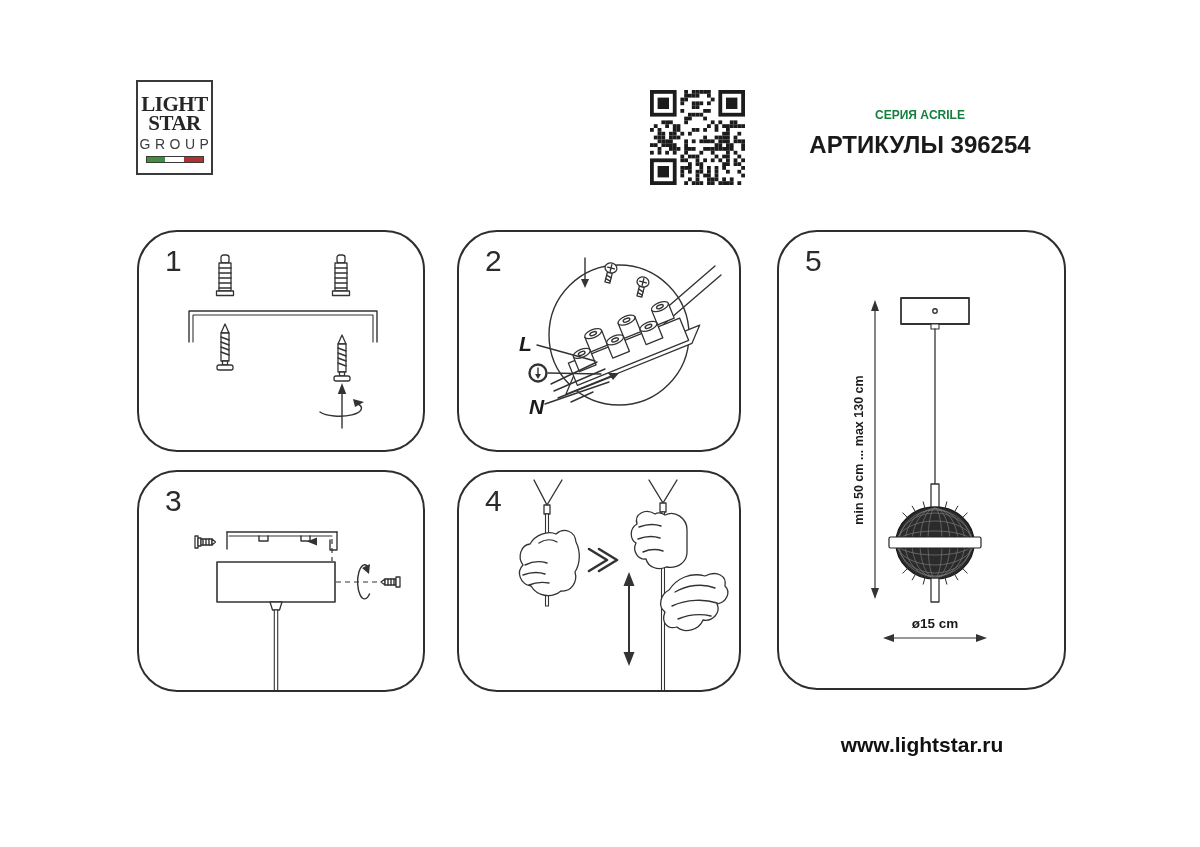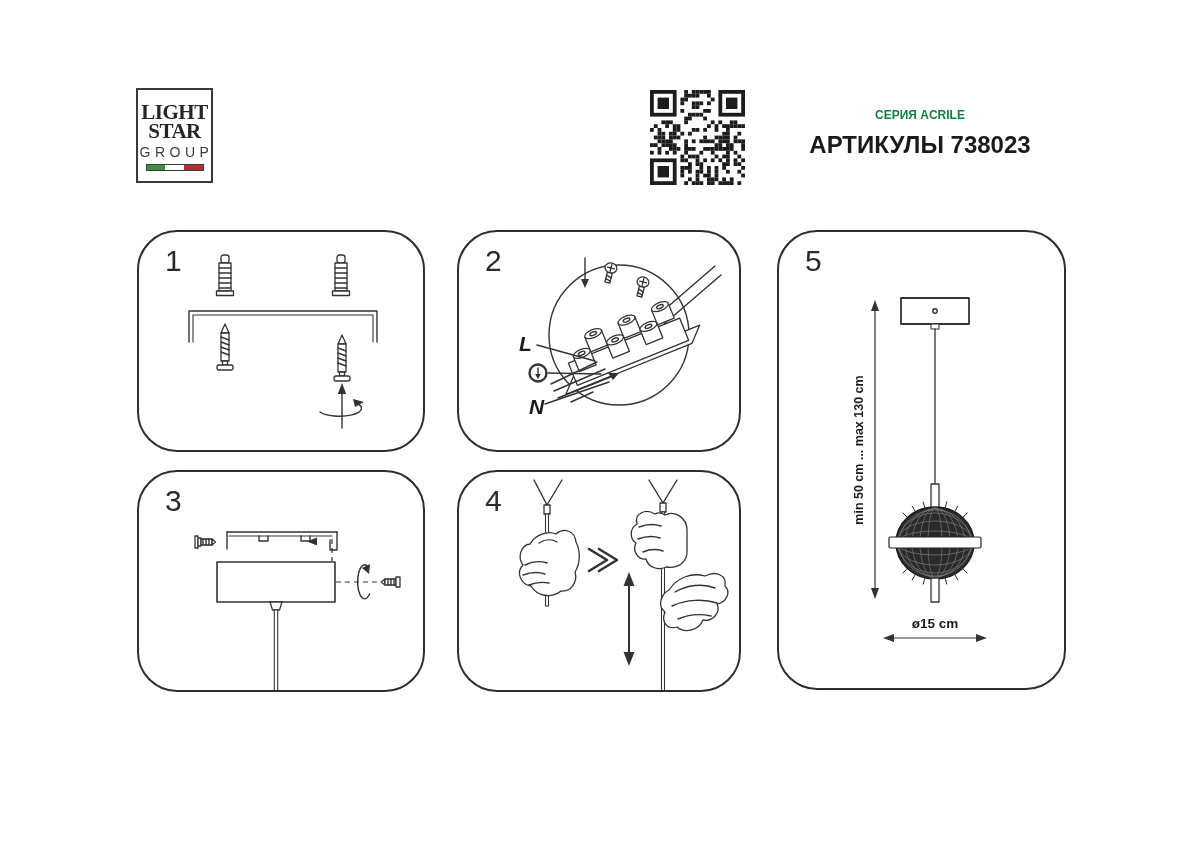--- a/index.html
+++ b/index.html
@@ -4,21 +4,21 @@
 <style>
   * { margin:0; padding:0; box-sizing:border-box; }
   html,body { background:#ffffff; }
   body { font-family:"Liberation Sans", sans-serif; color:#1b1b1b; }
   .page {
     position:relative; width:1200px; height:847px; background:#ffffff;
     overflow:hidden;
   }
   
   .logo-box {
-    position:absolute; left:136px; top:88px; width:77px; height:95px;
+    position:absolute; left:136px; top:80px; width:77px; height:95px;
     border:2px solid #3a3a3a; background:#fff;
     display:flex; flex-direction:column; align-items:center; justify-content:center;
     padding-top:2px;
   }
   .logo-word {
     font-family:"Liberation Serif", serif; font-weight:700; font-size:21px;
     line-height:19px; color:#262626; letter-spacing:-0.5px;
   }
   .logo-group {
     font-size:14px; letter-spacing:4.5px; color:#3c3c3c; margin-top:3px;
@@ -293,21 +293,21 @@
         <rect x="72.2" y="3.8" width="19" height="19" fill="#ffffff"></rect>
         <rect x="76" y="7.6" width="11.399999999999999" height="11.399999999999999" fill="#1c1c1c"></rect>
         <rect x="0" y="68.39999999999999" width="26.599999999999998" height="26.599999999999998" fill="#1c1c1c"></rect>
         <rect x="3.8" y="72.2" width="19" height="19" fill="#ffffff"></rect>
         <rect x="7.6" y="76" width="11.399999999999999" height="11.399999999999999" fill="#1c1c1c"></rect>
       </svg>
   </div>
 
   <div class="product-info">
     <div class="product-series">СЕРИЯ ACRILE</div>
-    <div class="product-articles">АРТИКУЛЫ 738023</div>
+    <div class="product-articles">АРТИКУЛЫ 396254</div>
   </div>
 
   <div class="panel p1">
     <div class="step-num">1</div>
     <svg width="288" height="222" viewBox="0 0 288 222">
 
       <g transform="translate(86,23)">
         <rect class="lw" x="-4" y="0" width="8" height="8" rx="2.5"></rect>
         <rect class="lw" x="-6" y="8" width="12" height="28"></rect>
         <line class="la" x1="-6" y1="13" x2="6" y2="13"></line>
@@ -594,14 +594,15 @@
 
       <g>
         <text class="svgtxt" x="156" y="396" text-anchor="middle" font-size="13.5" font-weight="600">ø15 cm</text>
         <line class="la" x1="112" y1="406" x2="200" y2="406" style="stroke-width:1.2"></line>
         <polygon class="solid" points="104,406 115,402 115,410"></polygon>
         <polygon class="solid" points="208,406 197,402 197,410"></polygon>
       </g>
     </svg>
   </div>
 
+  <div class="site">www.lightstar.ru</div>
 
 </div>
 
 </body></html>

